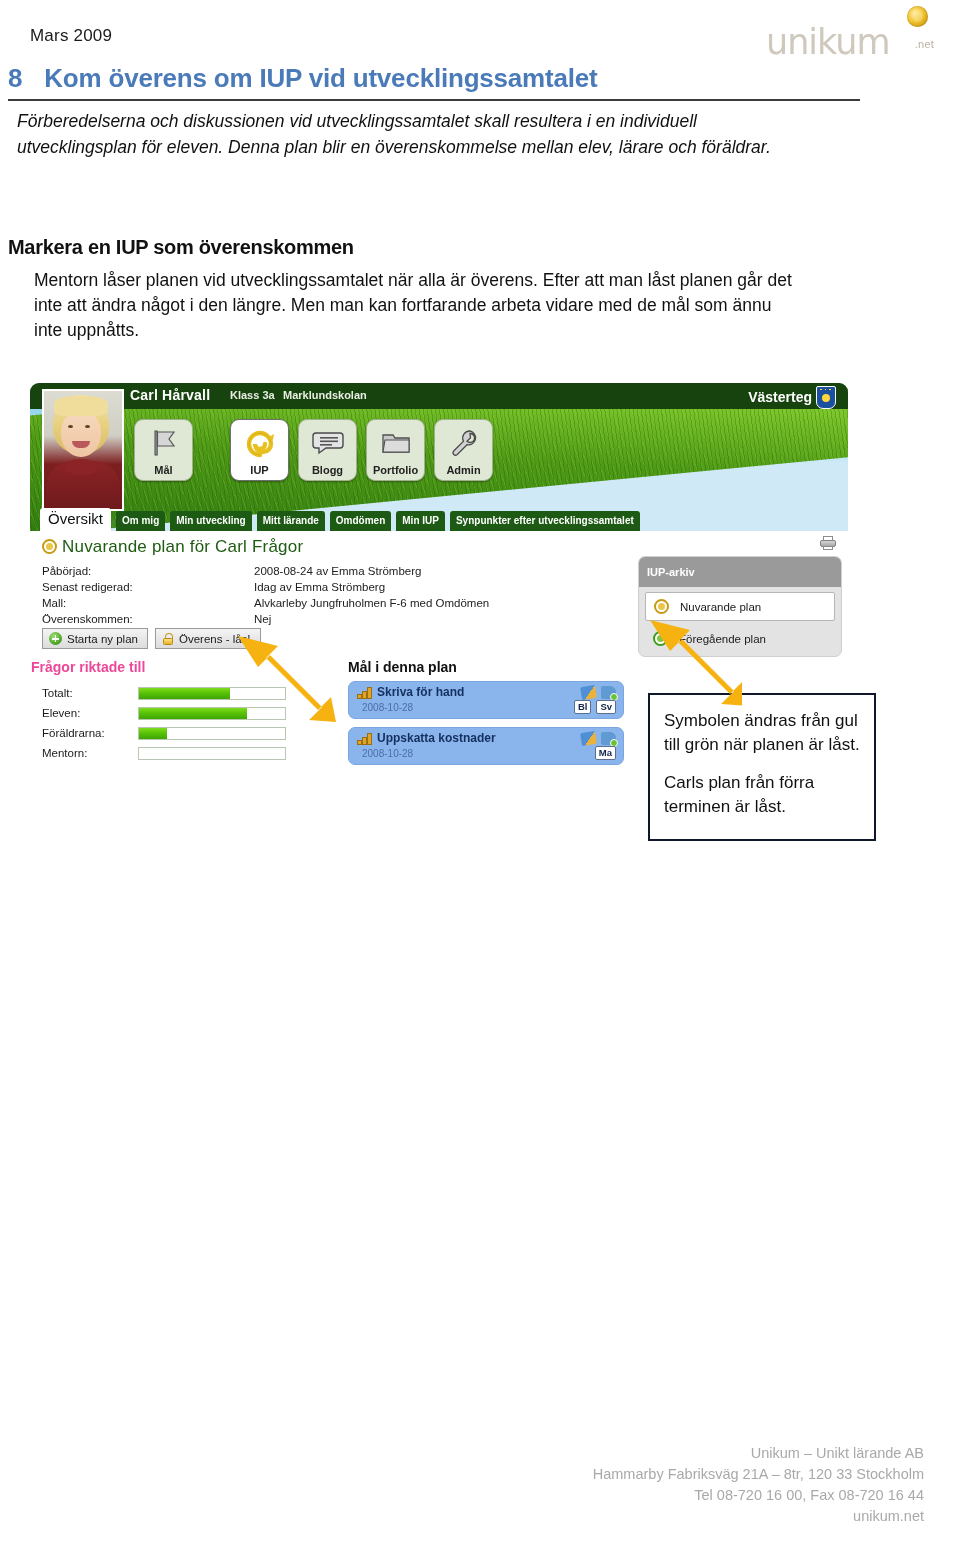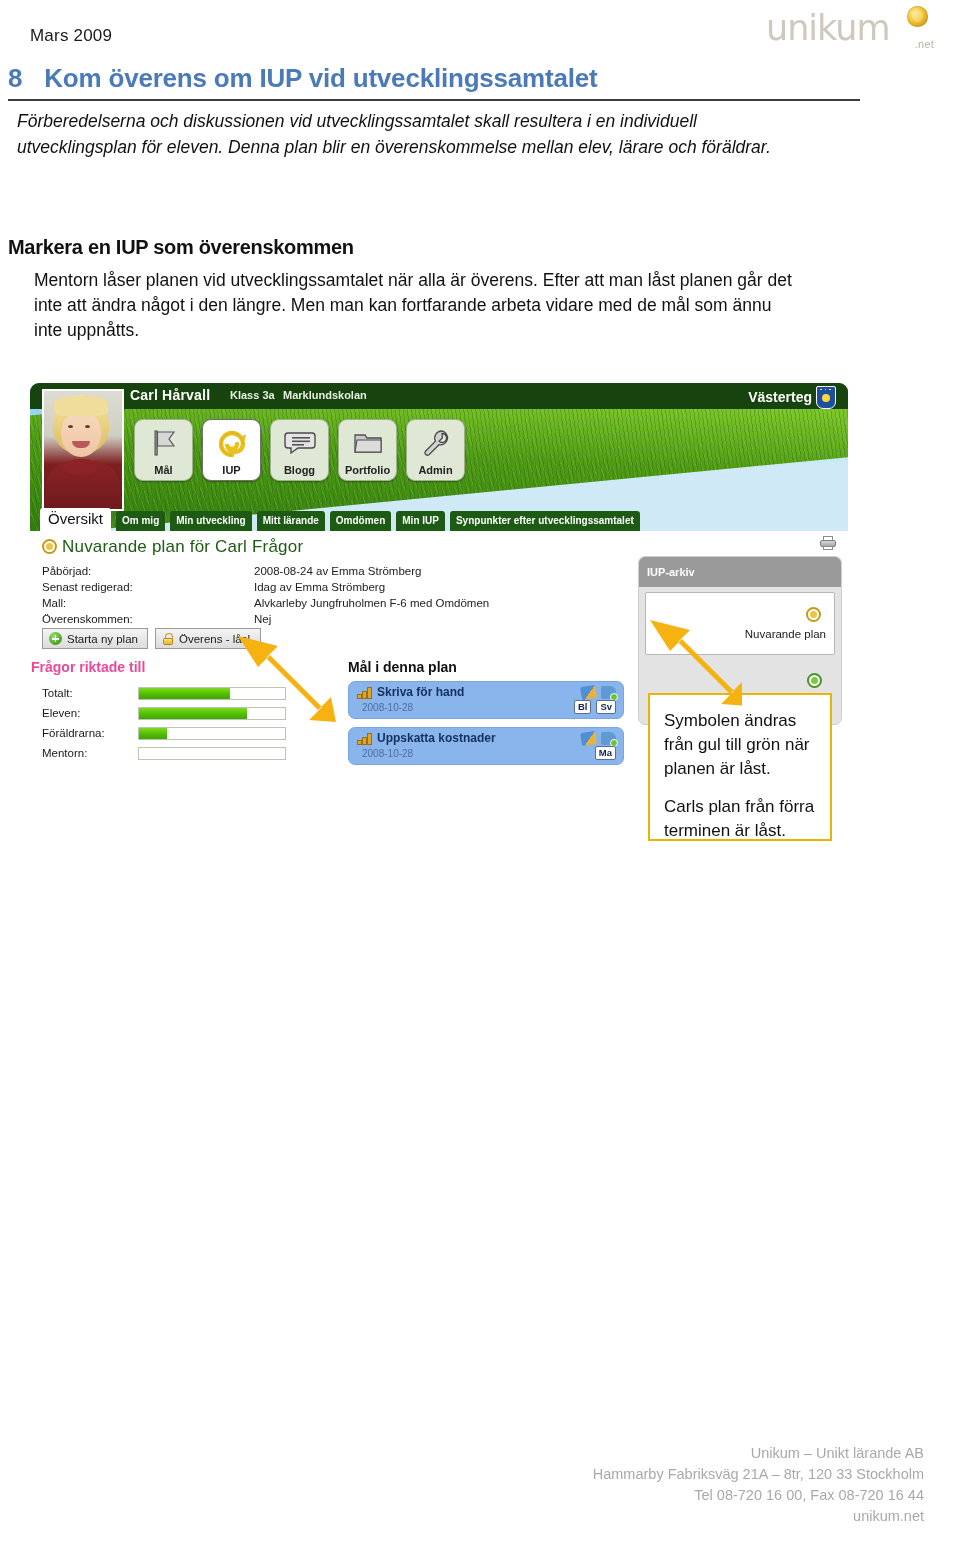--- a/index.html
+++ b/index.html
@@ -28,21 +28,21 @@
   .logo {
     position: absolute;
     right: 26px;
     top: 6px;
     width: 168px;
     height: 46px;
   }
   .logo-word {
     position: absolute;
     left: 0;
-    top: 2px;
+    top: 16px;
     font-size: 35px;
     font-weight: 400;
     color: #cfc9bd;
     letter-spacing: -1px;
     line-height: 40px;
     font-family: "DejaVu Sans", sans-serif;
   }
   .logo-dotnet {
     position: absolute;
     right: 0px;
@@ -324,20 +324,21 @@
     display: flex;
     flex-direction: column;
     align-items: center;
     justify-content: flex-end;
     padding-bottom: 4px;
     box-sizing: border-box;
   }
   .iconbtn.active {
     background: #ffffff;
     border-color: #6f6f6f;
+    margin-left: 28px;
   }
   .iconbtn .ilabel {
     font-size: 11px;
     font-weight: bold;
     color: #222;
     line-height: 12px;
   }
   .iconart {
     position: absolute;
     left: 0; right: 0;
@@ -627,27 +628,26 @@
   }
   .archive-head {
     background: #9a9a9a;
     color: #fff;
     font-size: 11px;
     font-weight: bold;
     padding: 9px 8px;
   }
   .archive-item {
     display: flex;
-    align-items: flex-end;
+    align-items: center;
     gap: 6px;
     font-size: 11.5px;
     color: #1a1a1a;
-    padding: 14px 8px;
+    padding: 6px 8px;
     margin: 4px 6px;
-    flex-direction: column;
   }
   .archive-item.current {
     background: #fff;
     border: 1px solid #b6b6b6;
     border-radius: 2px;
     margin: 5px 6px 2px;
   }
   .printer {
     position: absolute;
     right: 12px;
@@ -686,23 +686,23 @@
     position: absolute;
     z-index: 30;
     pointer-events: none;
   }
 
   
   .callout {
     position: absolute;
     left: 648px;
     top: 693px;
-    width: 184px;
+    width: 228px;
     height: 148px;
-    border: 2px solid #eab308;
+    border: 2px solid #0f172a;
     background: #fff;
     box-sizing: border-box;
     padding: 14px 12px 0 14px;
   }
   .callout p {
     margin: 0 0 14px 0;
     font-size: 17px;
     line-height: 24px;
     color: #111;
   }

